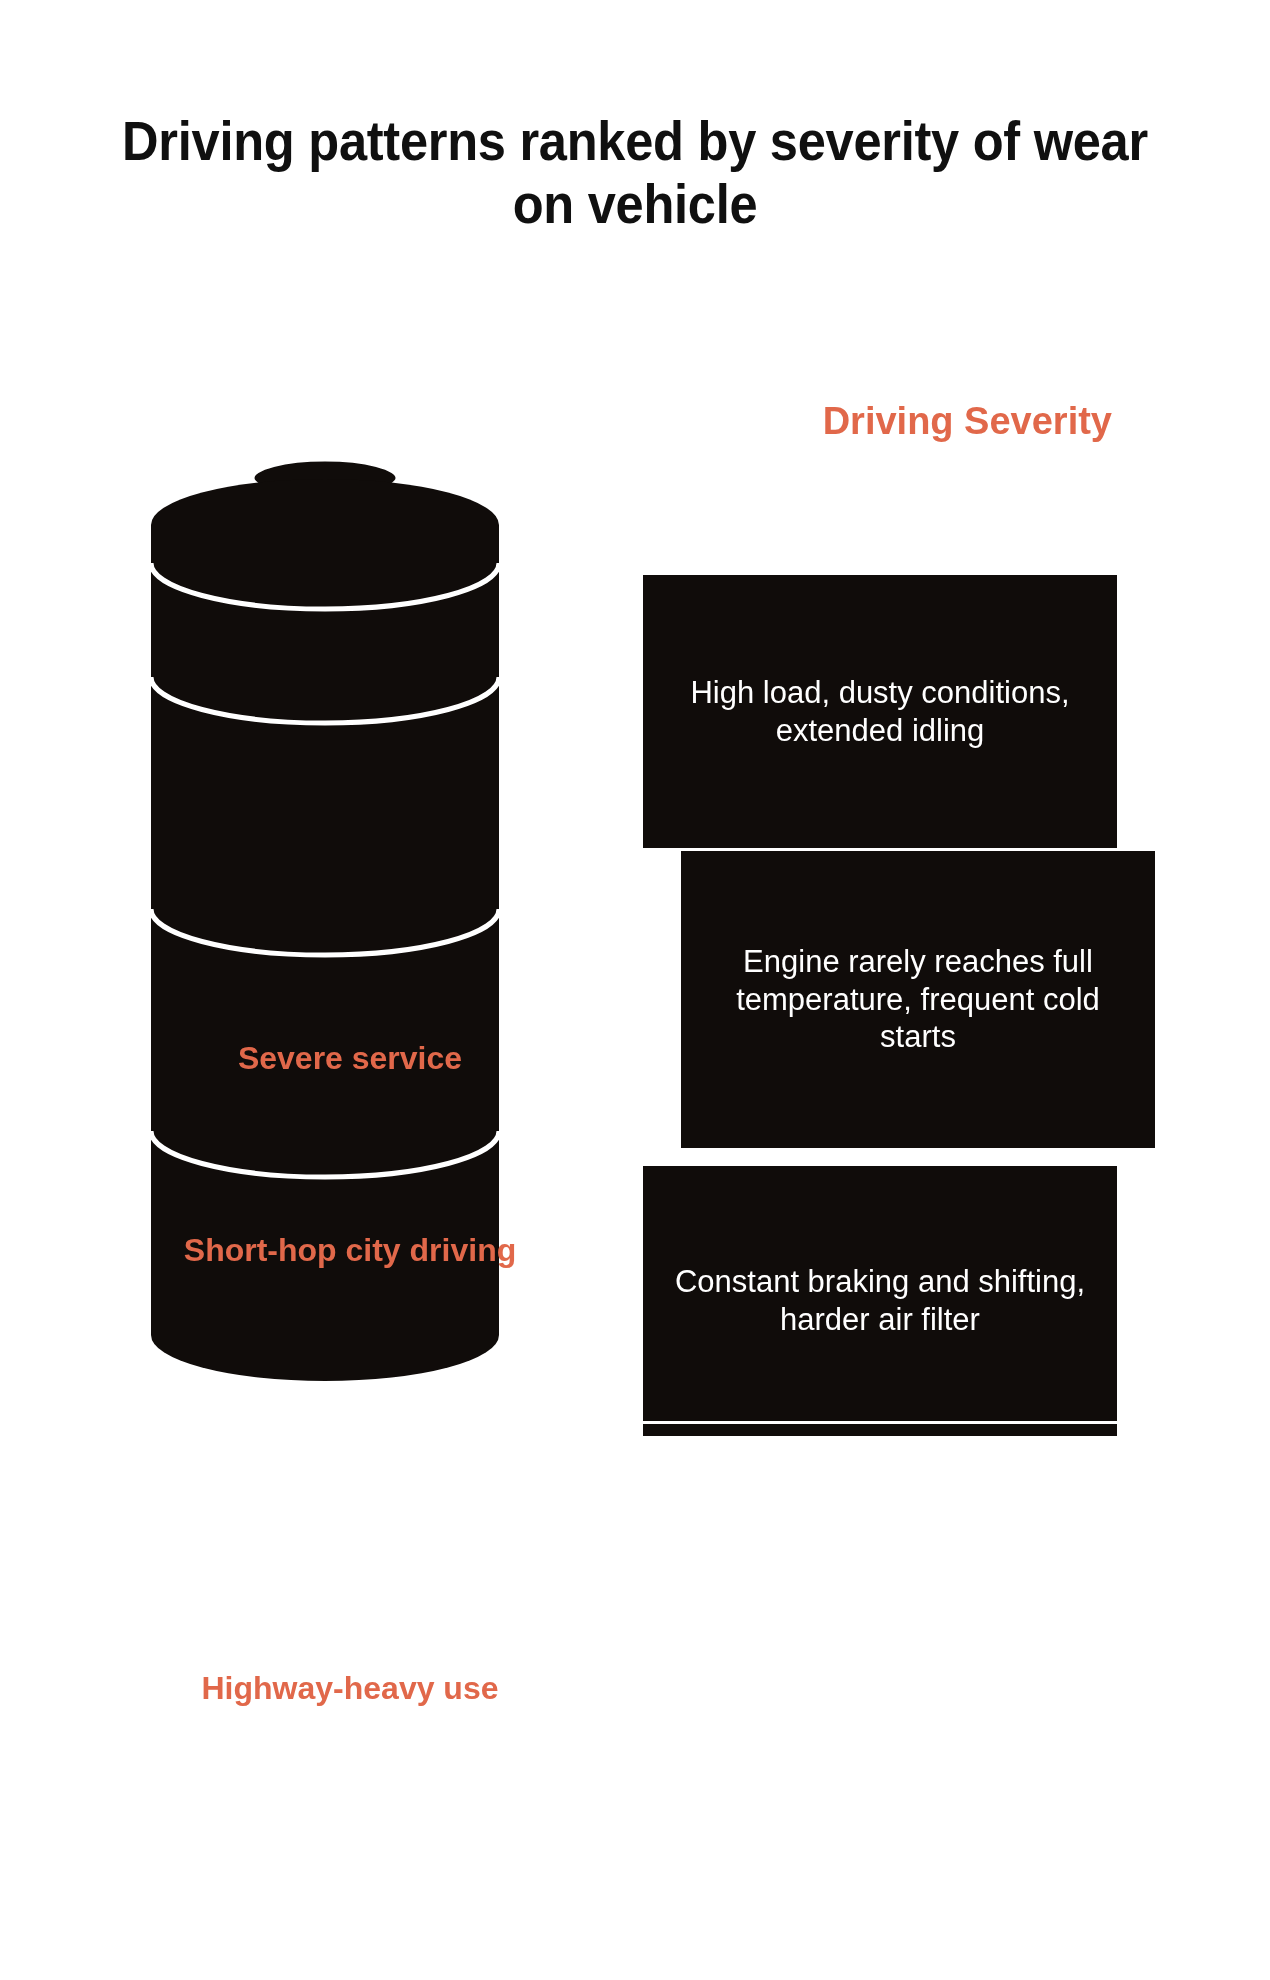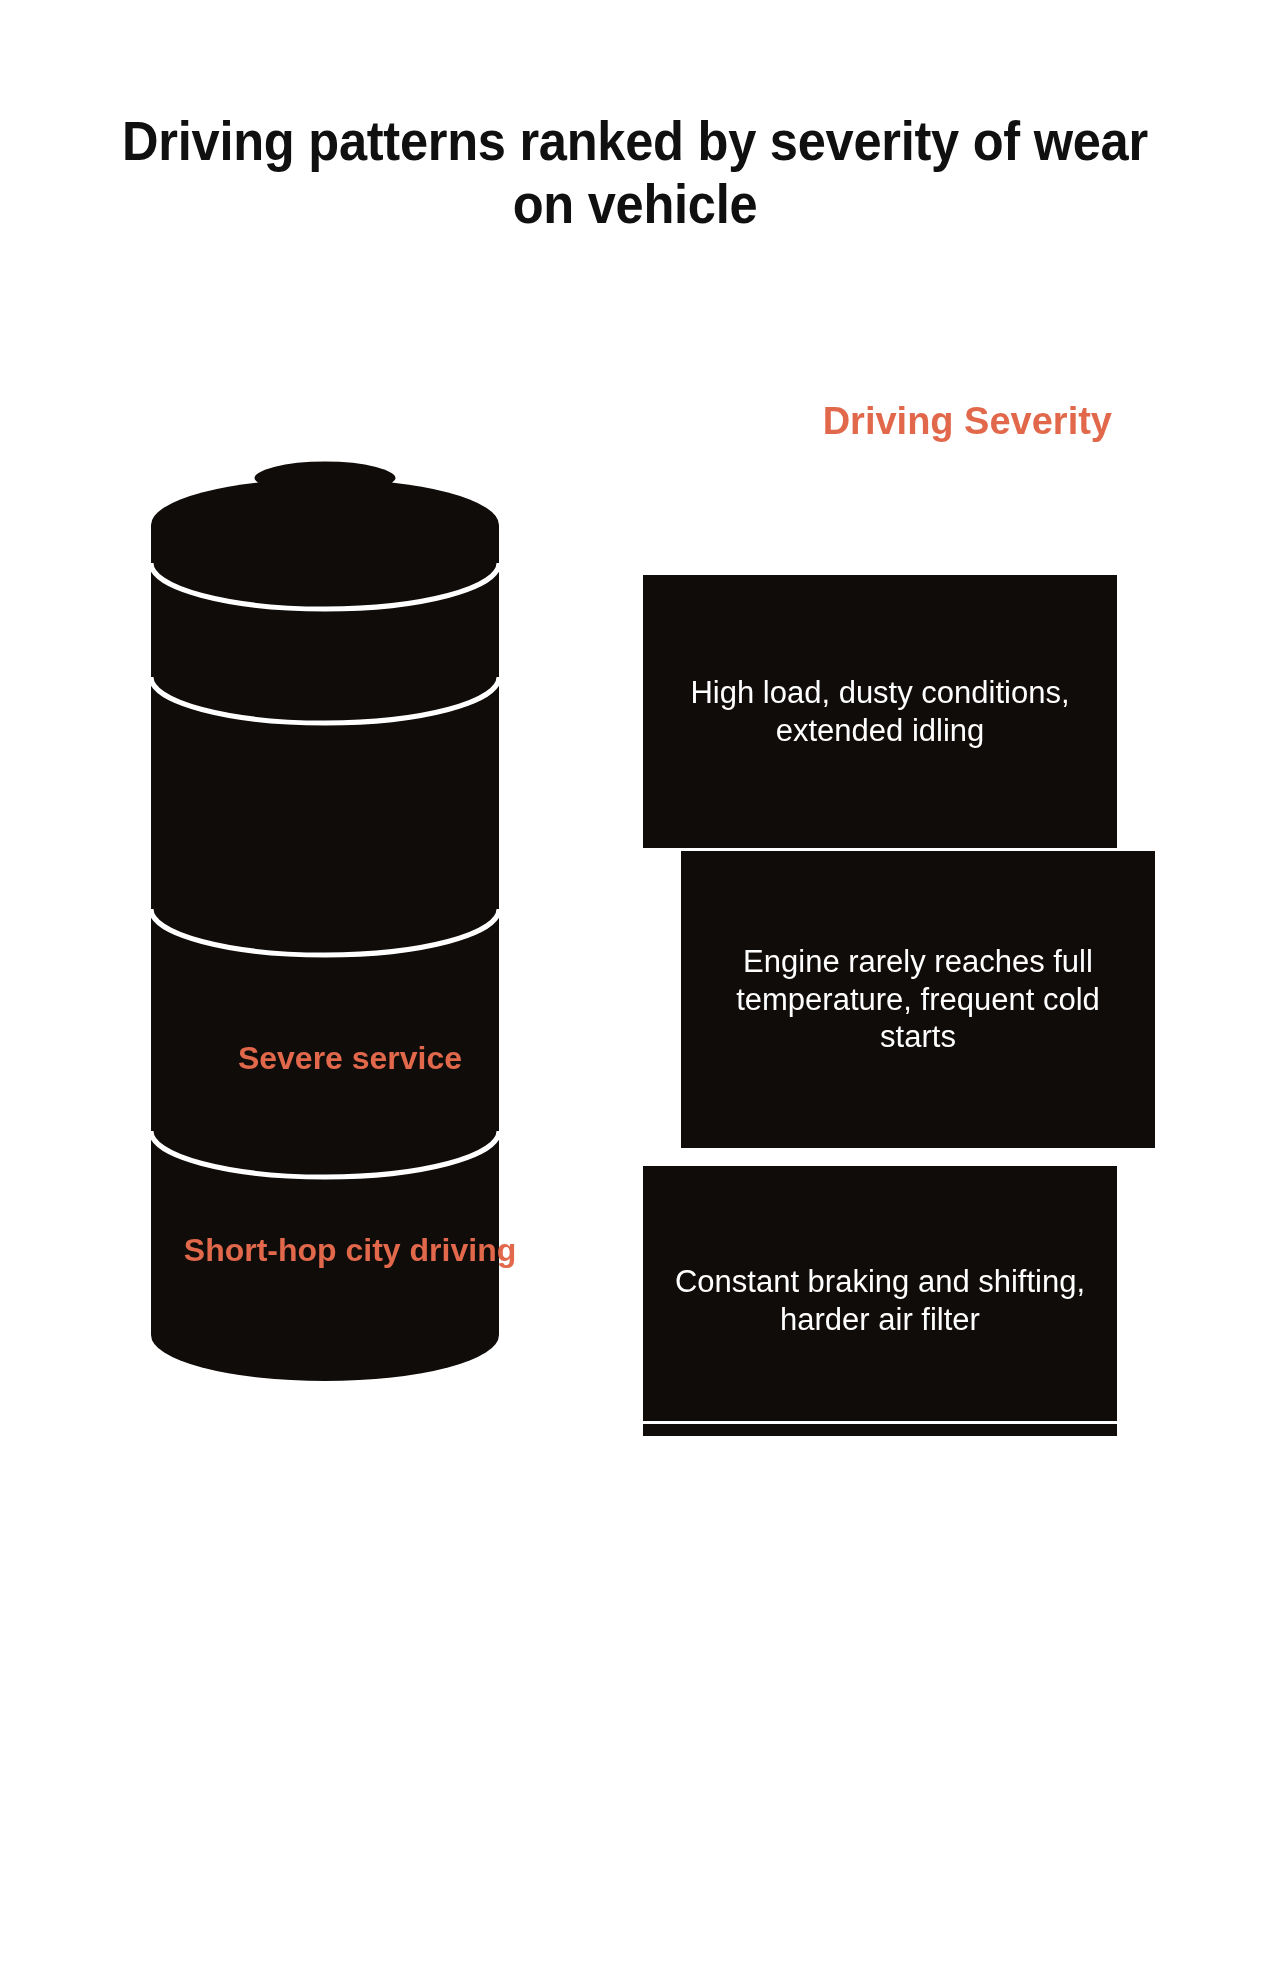--- a/index.html
+++ b/index.html
@@ -134,20 +134,21 @@
       <path d="M 41 676 A 174 46 0 0 0 389 676"></path>
       <path d="M 41 890 A 174 46 0 0 0 389 890"></path>
     </g>
   </svg>
 
   <div class="segment-label" style="top: 1038px;">Severe service</div>
 
   <div class="segment-label" style="top: 1218px; margin-top: 12px;">Short-hop city driving</div>
 
 
+  <div class="segment-label" style="top: 1668px;">Highway-heavy use</div>
 
   <div class="panel" style="top: 575px; height: 273px; justify-content: flex-end;">
     <div class="panel-text">High load, dusty conditions, extended idling</div>
   </div>
   <div class="panel-divider" style="top: 848px;"></div>
 
   <div class="panel" style="top: 851px; height: 297px; margin-left: 38px;">
     <div class="panel-text">Engine rarely reaches full temperature, frequent cold starts</div>
   </div>
   <div class="panel-divider" style="top: 1148px;"></div>

